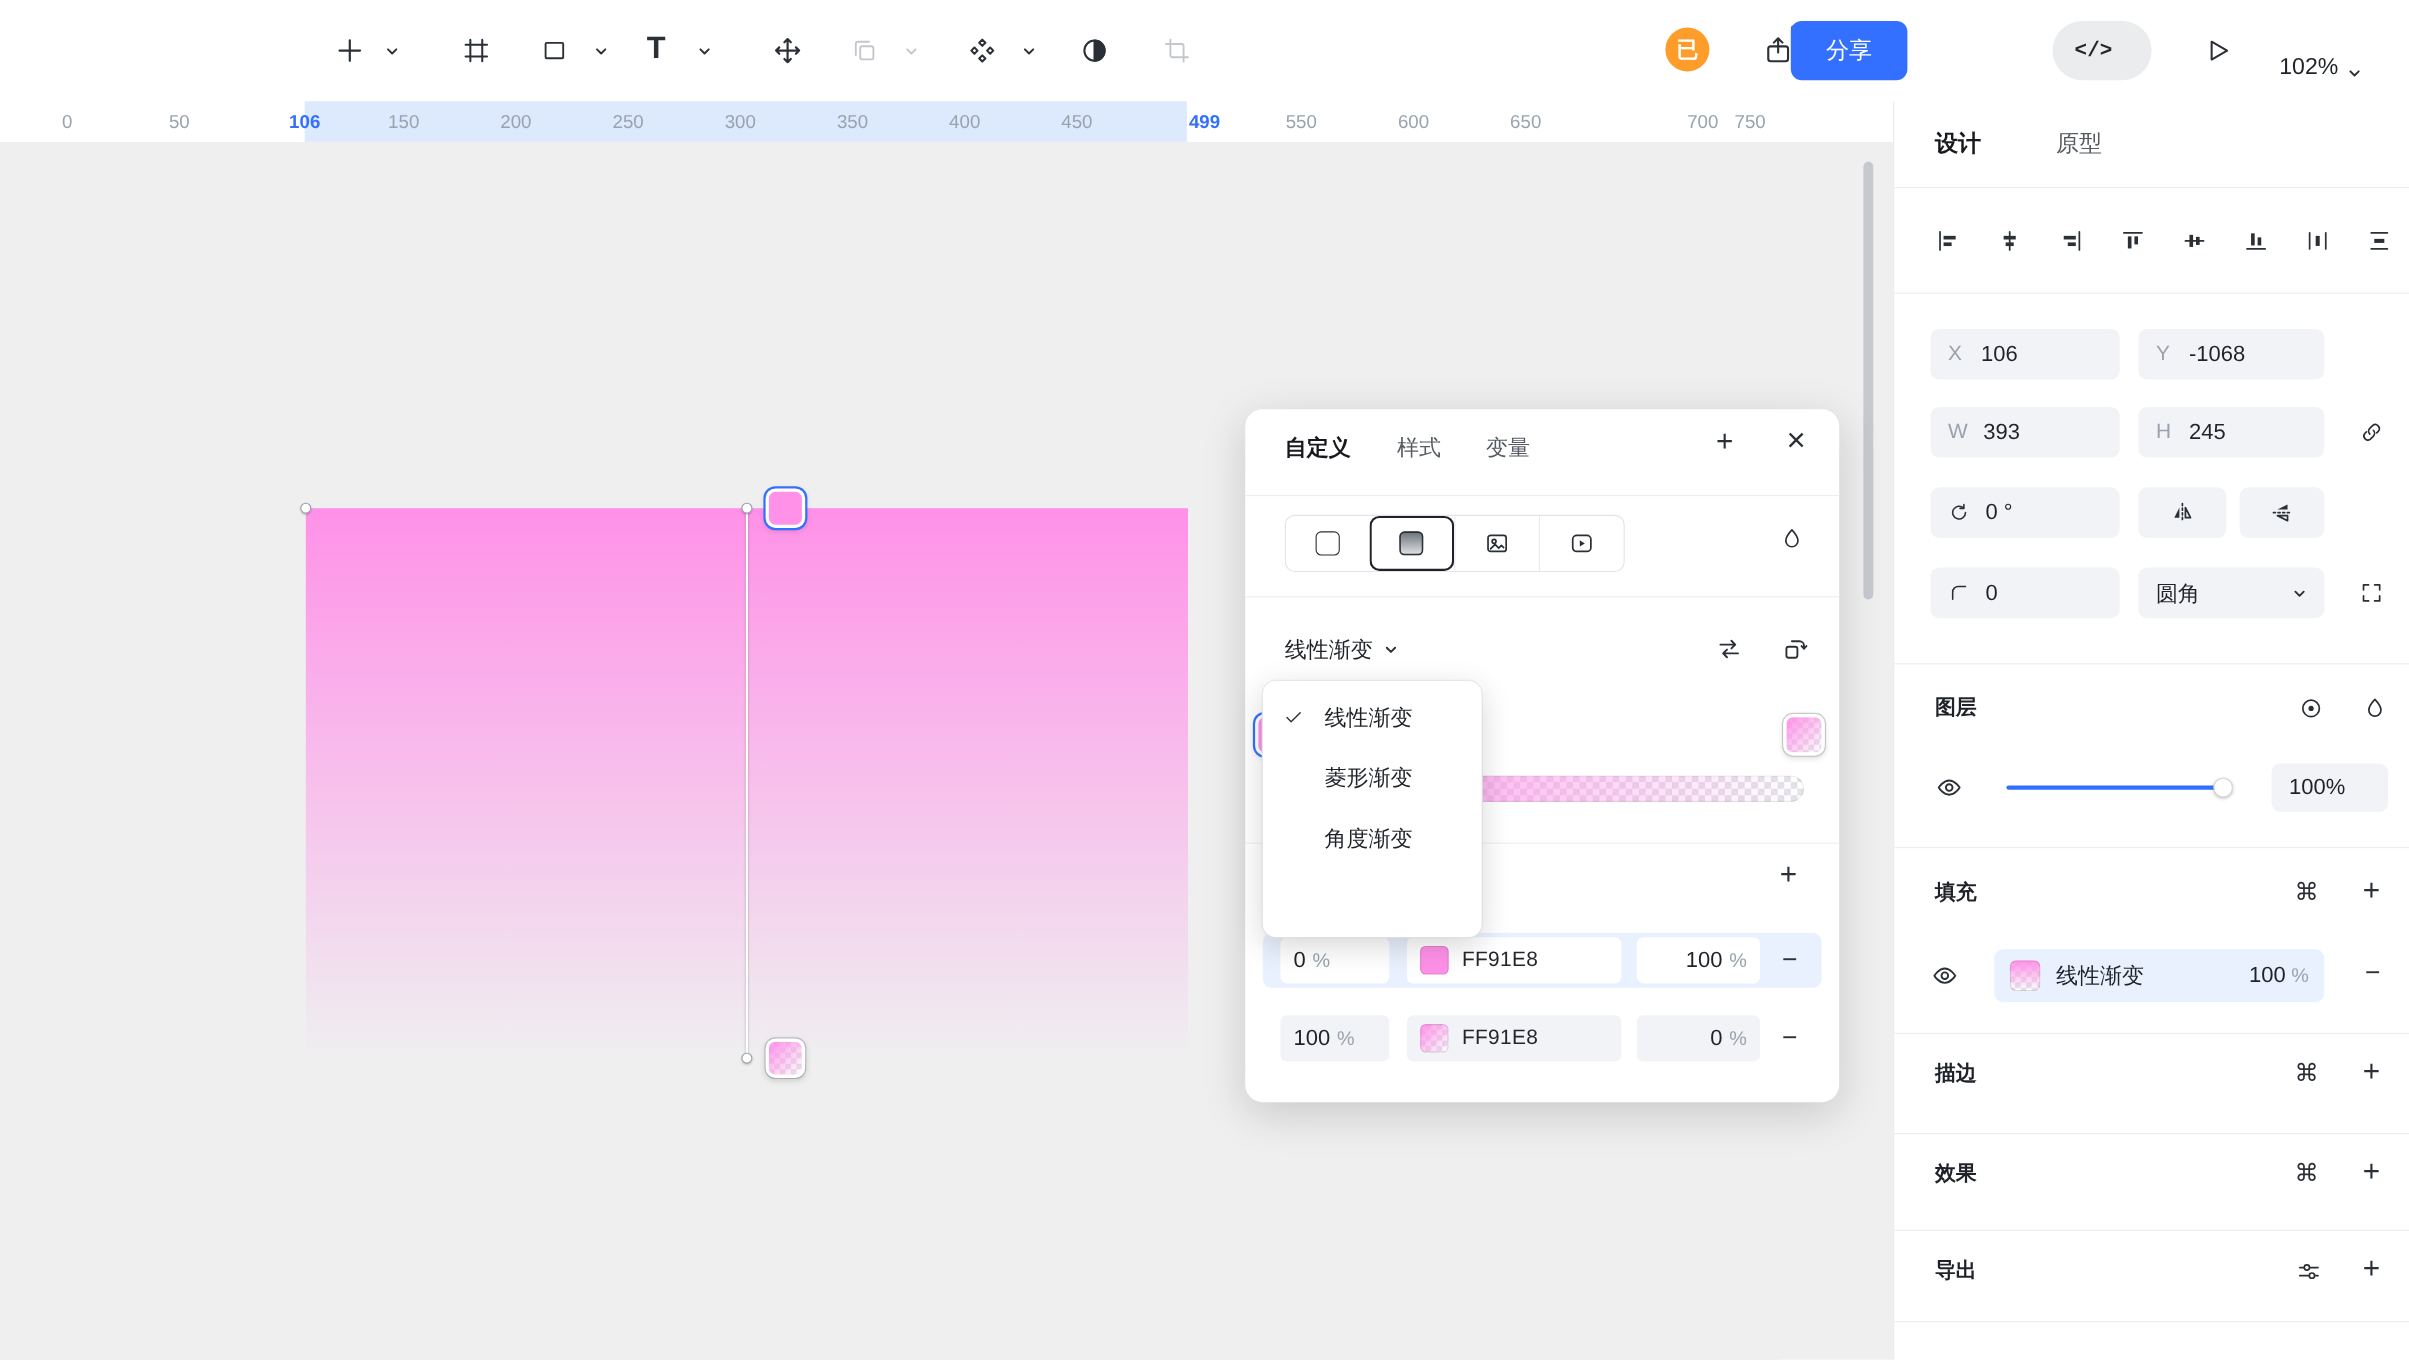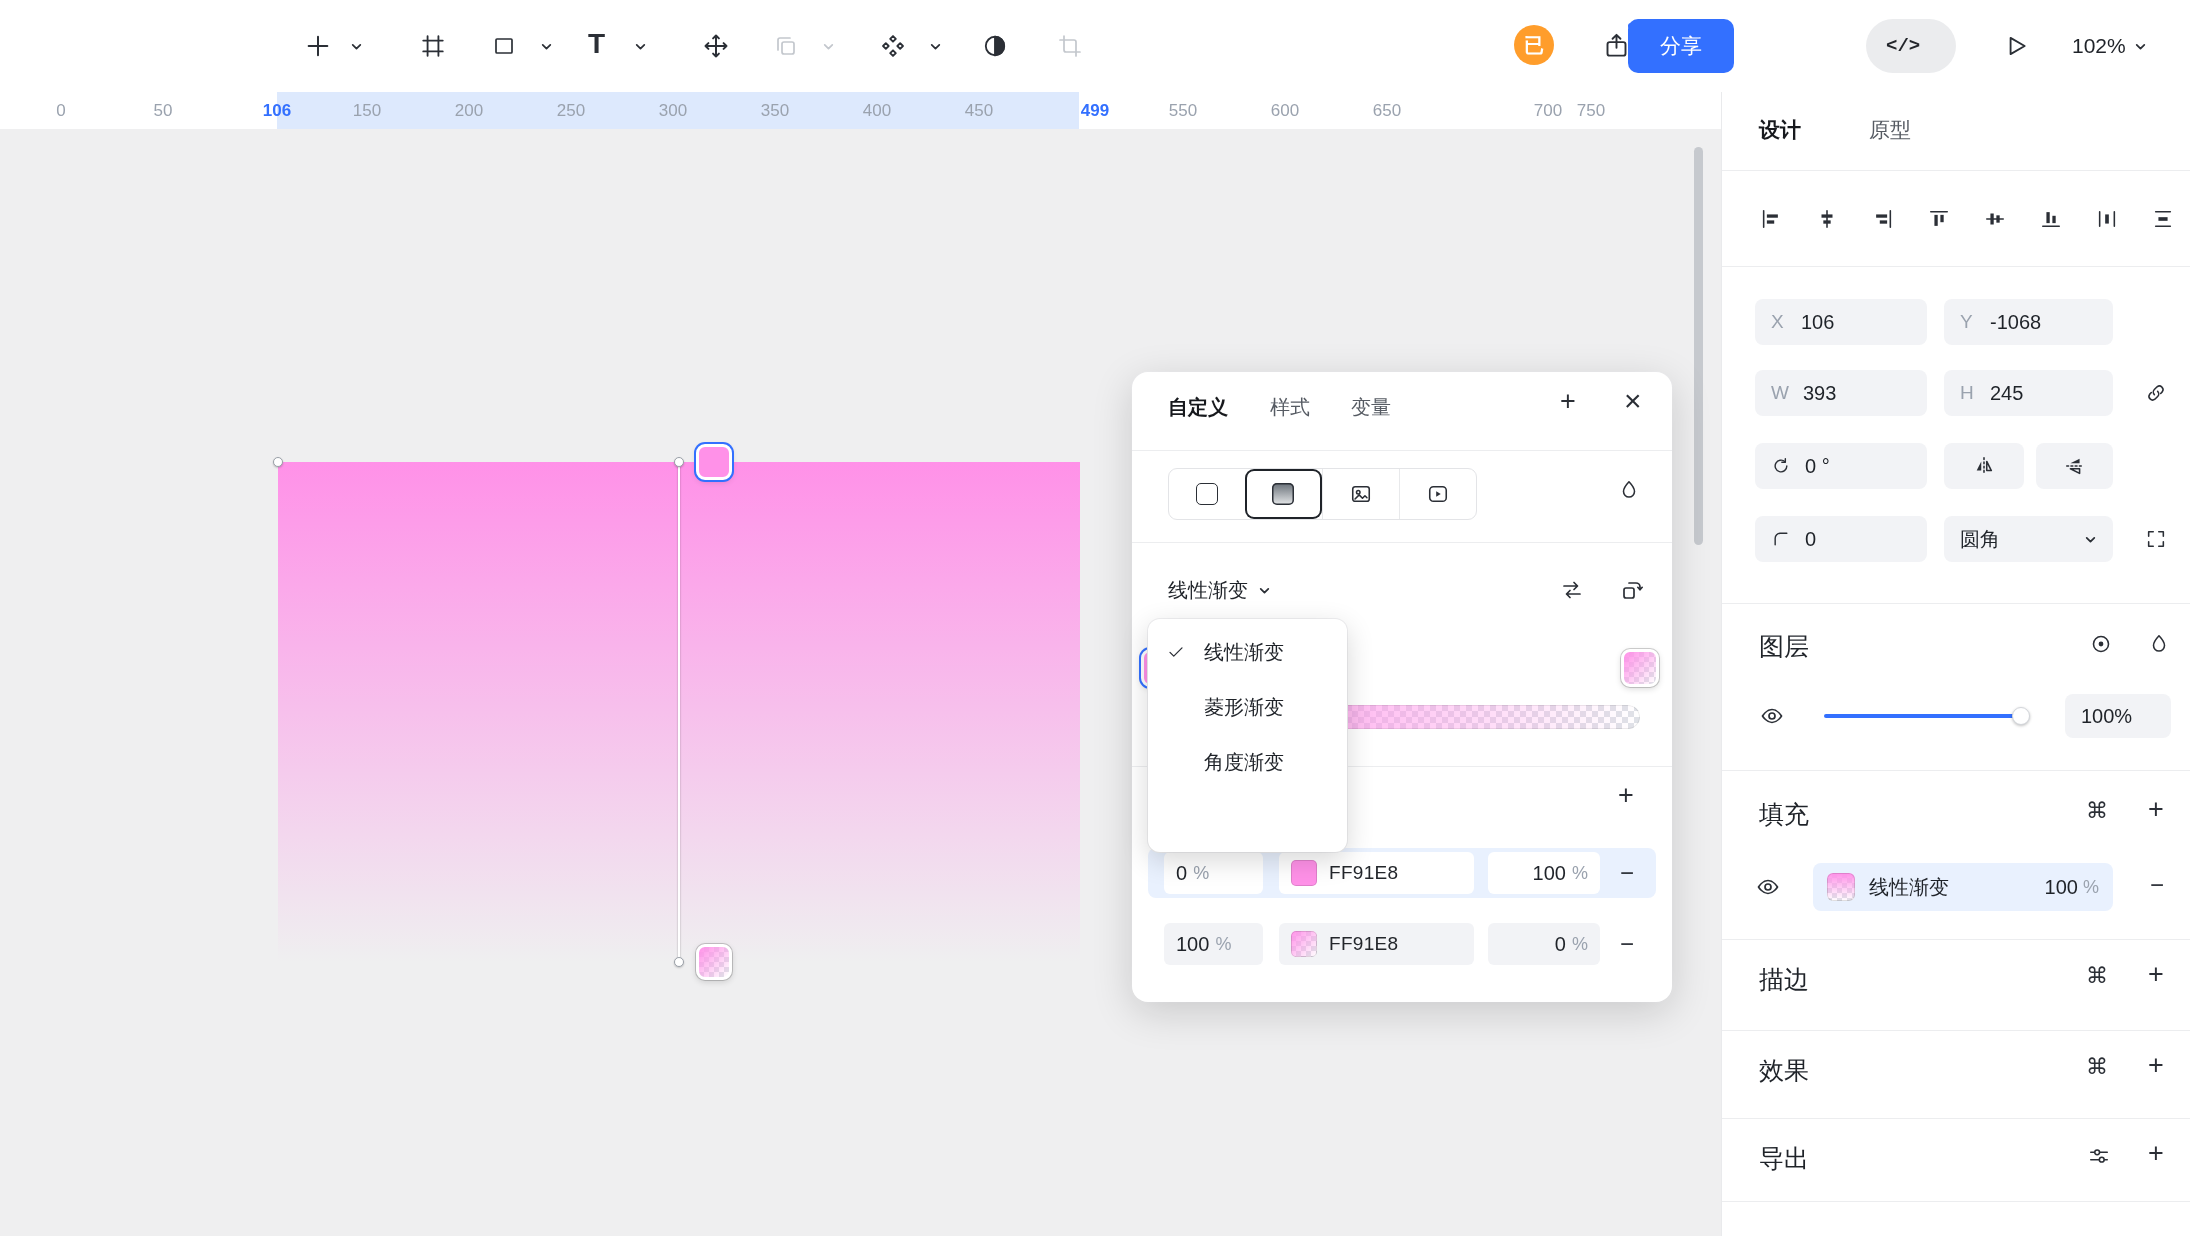--- a/index.html
+++ b/index.html
@@ -43,21 +43,21 @@
   .gdot{width:10px;height:10px;border-radius:50%;background:#fff;border:1px solid #9aa0a8;box-shadow:0 1px 2px rgba(0,0,0,.2)}
   .ghandle{width:36px;height:36px;border-radius:9px;border:3px solid #fff;box-shadow:0 0 0 1px rgba(0,0,0,.18),0 2px 6px rgba(0,0,0,.15)}
   .ghandle.sel{box-shadow:0 0 0 2px #3370FF,0 2px 6px rgba(0,0,0,.15)}
   
   #inspector{left:1721px;top:92px;width:469px;height:1144px;background:#fff;border-left:1px solid #e9eaec}
   .insp-tab{font-size:21px;color:#565b63}
   .insp-tab.active{color:#17191d;font-weight:700}
   .field{height:46px;background:#f2f3f6;border-radius:8px;display:flex;align-items:center;padding:0 16px;gap:14px;font-size:20px}
   .flabel{color:#9aa2ae;font-size:19px;min-width:16px}
   .fval{color:#1f2329}
-  .shead{font-size:25px;font-weight:400;color:#1f2329}
+  .shead{font-size:19px;font-weight:700;color:#1f2329}
   .cmd{font-size:22px;color:#2b2f36;line-height:24px}
   .plus-g{font-size:27px;line-height:26px;font-weight:300;color:#2b2f36}
   .minus-g{font-size:24px;line-height:24px;color:#2b2f36}
   .hl-row{background:#e9f1fe;border-radius:8px}
   
   #panel{left:1132px;top:372px;width:540px;height:630px;background:#fff;border-radius:16px;
     box-shadow:0 10px 40px rgba(0,0,0,.16),0 0 0 1px #f0f0f2}
   .ptab{font-size:20px;color:#565b63}
   .ptab.active{color:#17191d;font-weight:700}
   .cell{flex:1;display:flex;align-items:center;justify-content:center}
@@ -181,21 +181,21 @@
   <div class="ab pill" style="left:1866px;top:19px;width:90px;height:54px">
     <span>&lt;/&gt;</span>
     </div>
 
   <div class="ab ic" style="left:2003px;top:33px">
     <svg width="26" height="26" viewBox="0 0 24 24">
         <path d="M7 4.5l13 7.5-13 7.5z"></path>
       </svg>
     </div>
 
-  <div class="ab" style="left:2072px;top:19px;width:104px;height:54px;display:flex;align-items:center;gap:8px">
+  <div class="ab" style="left:2072px;top:19px;width:104px;height:54px;display:flex;align-items:flex-end;gap:8px">
     <span style="font-size:21px">102%</span>
     <span class="ic chev">
       <svg width="13" height="13" viewBox="0 0 12 12">
           <path d="M2.5 4.5l3.5 3.5 3.5-3.5"></path>
         </svg>
       </span>
   </div>
 </header>
 
 <div id="ruler" class="ab">

